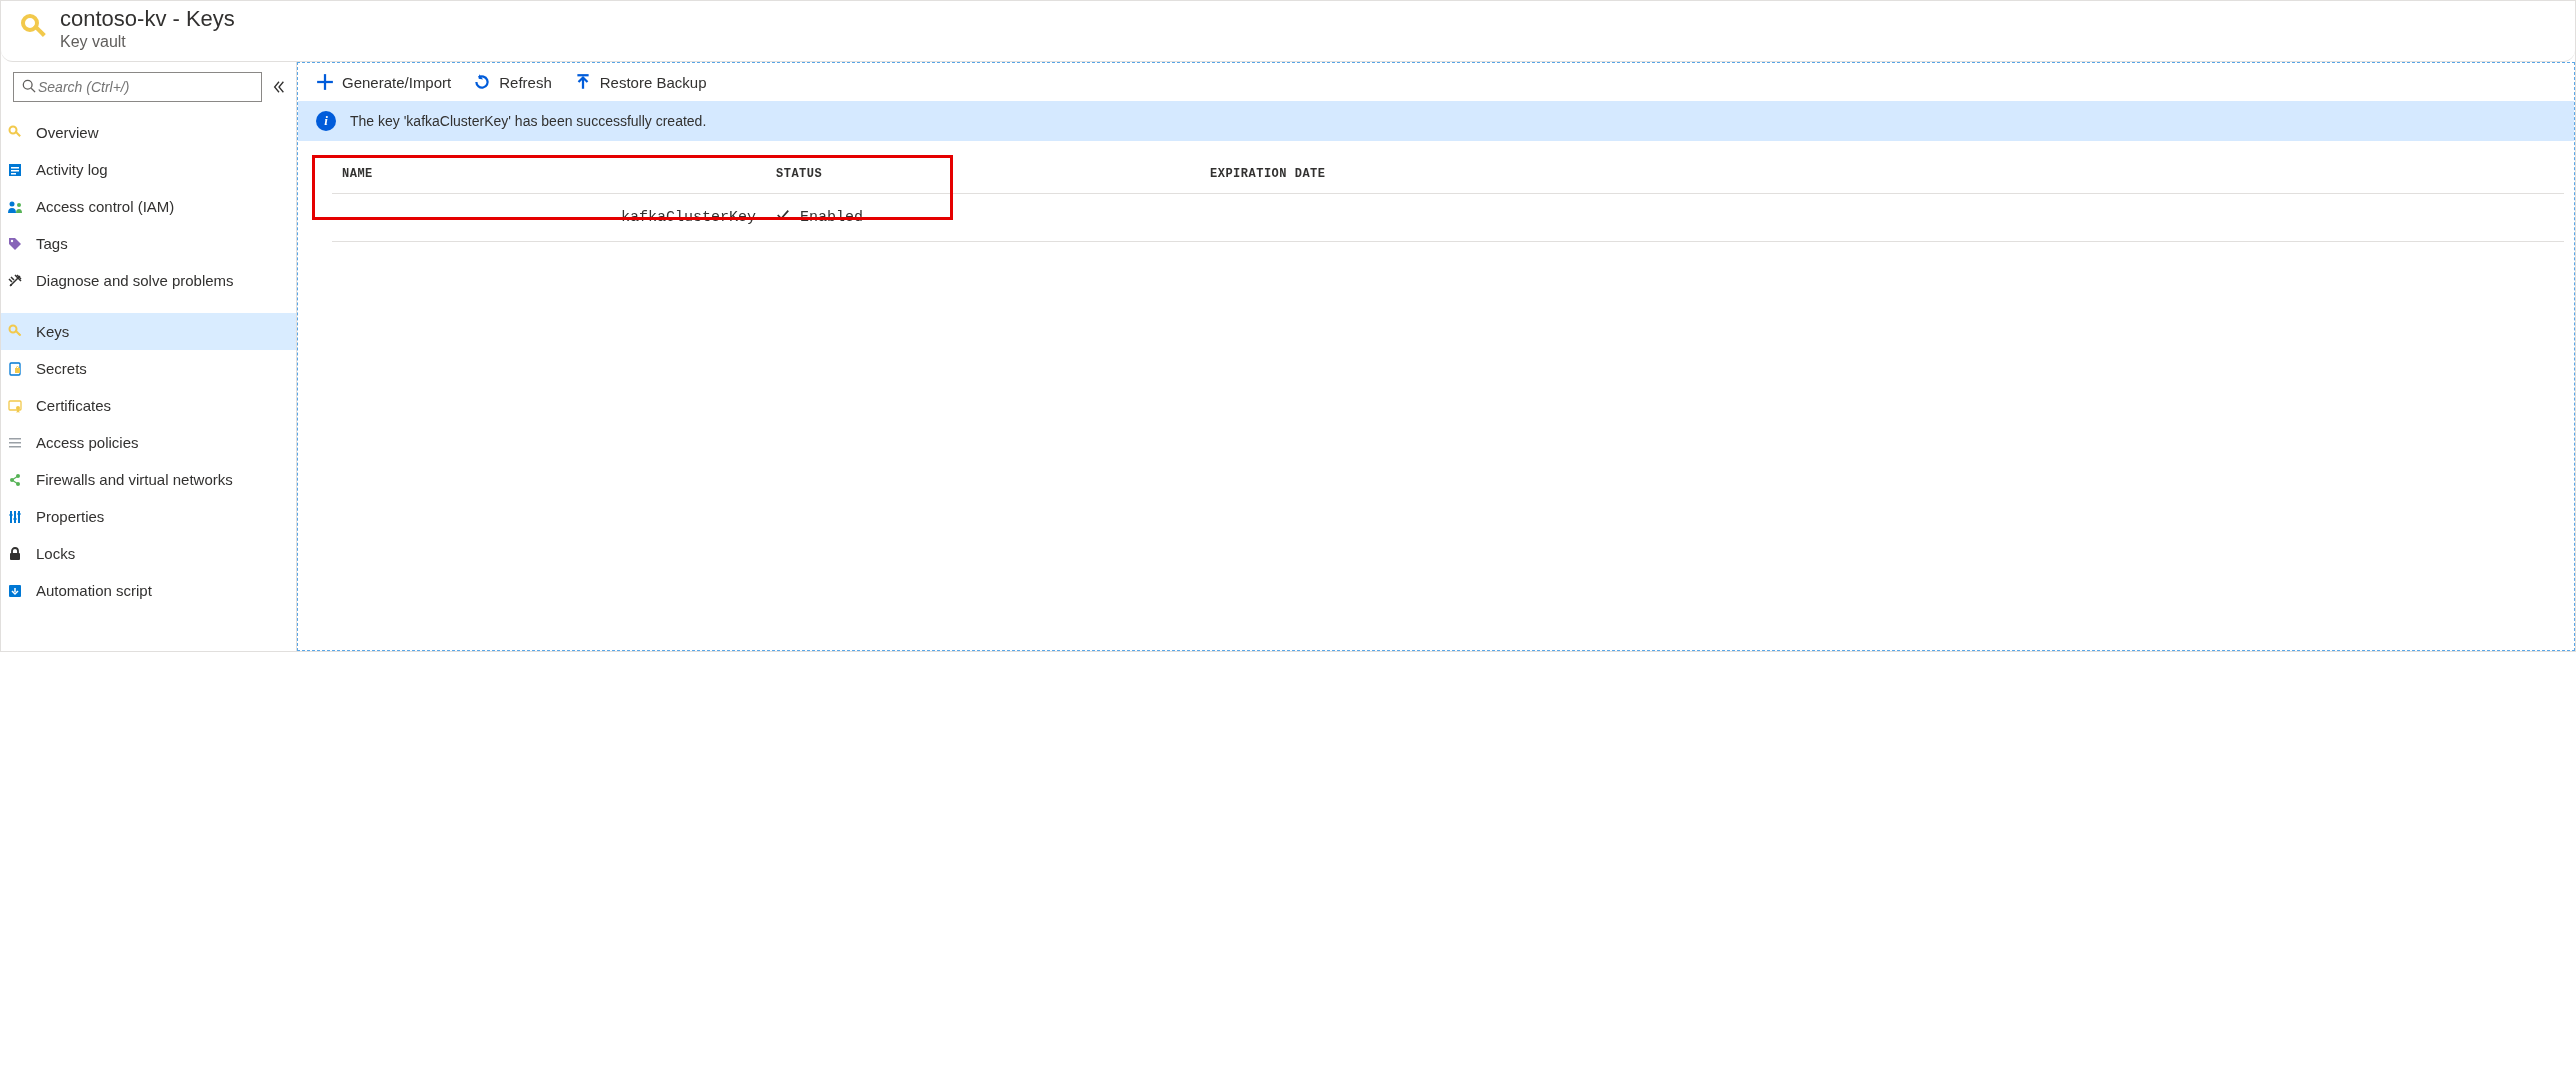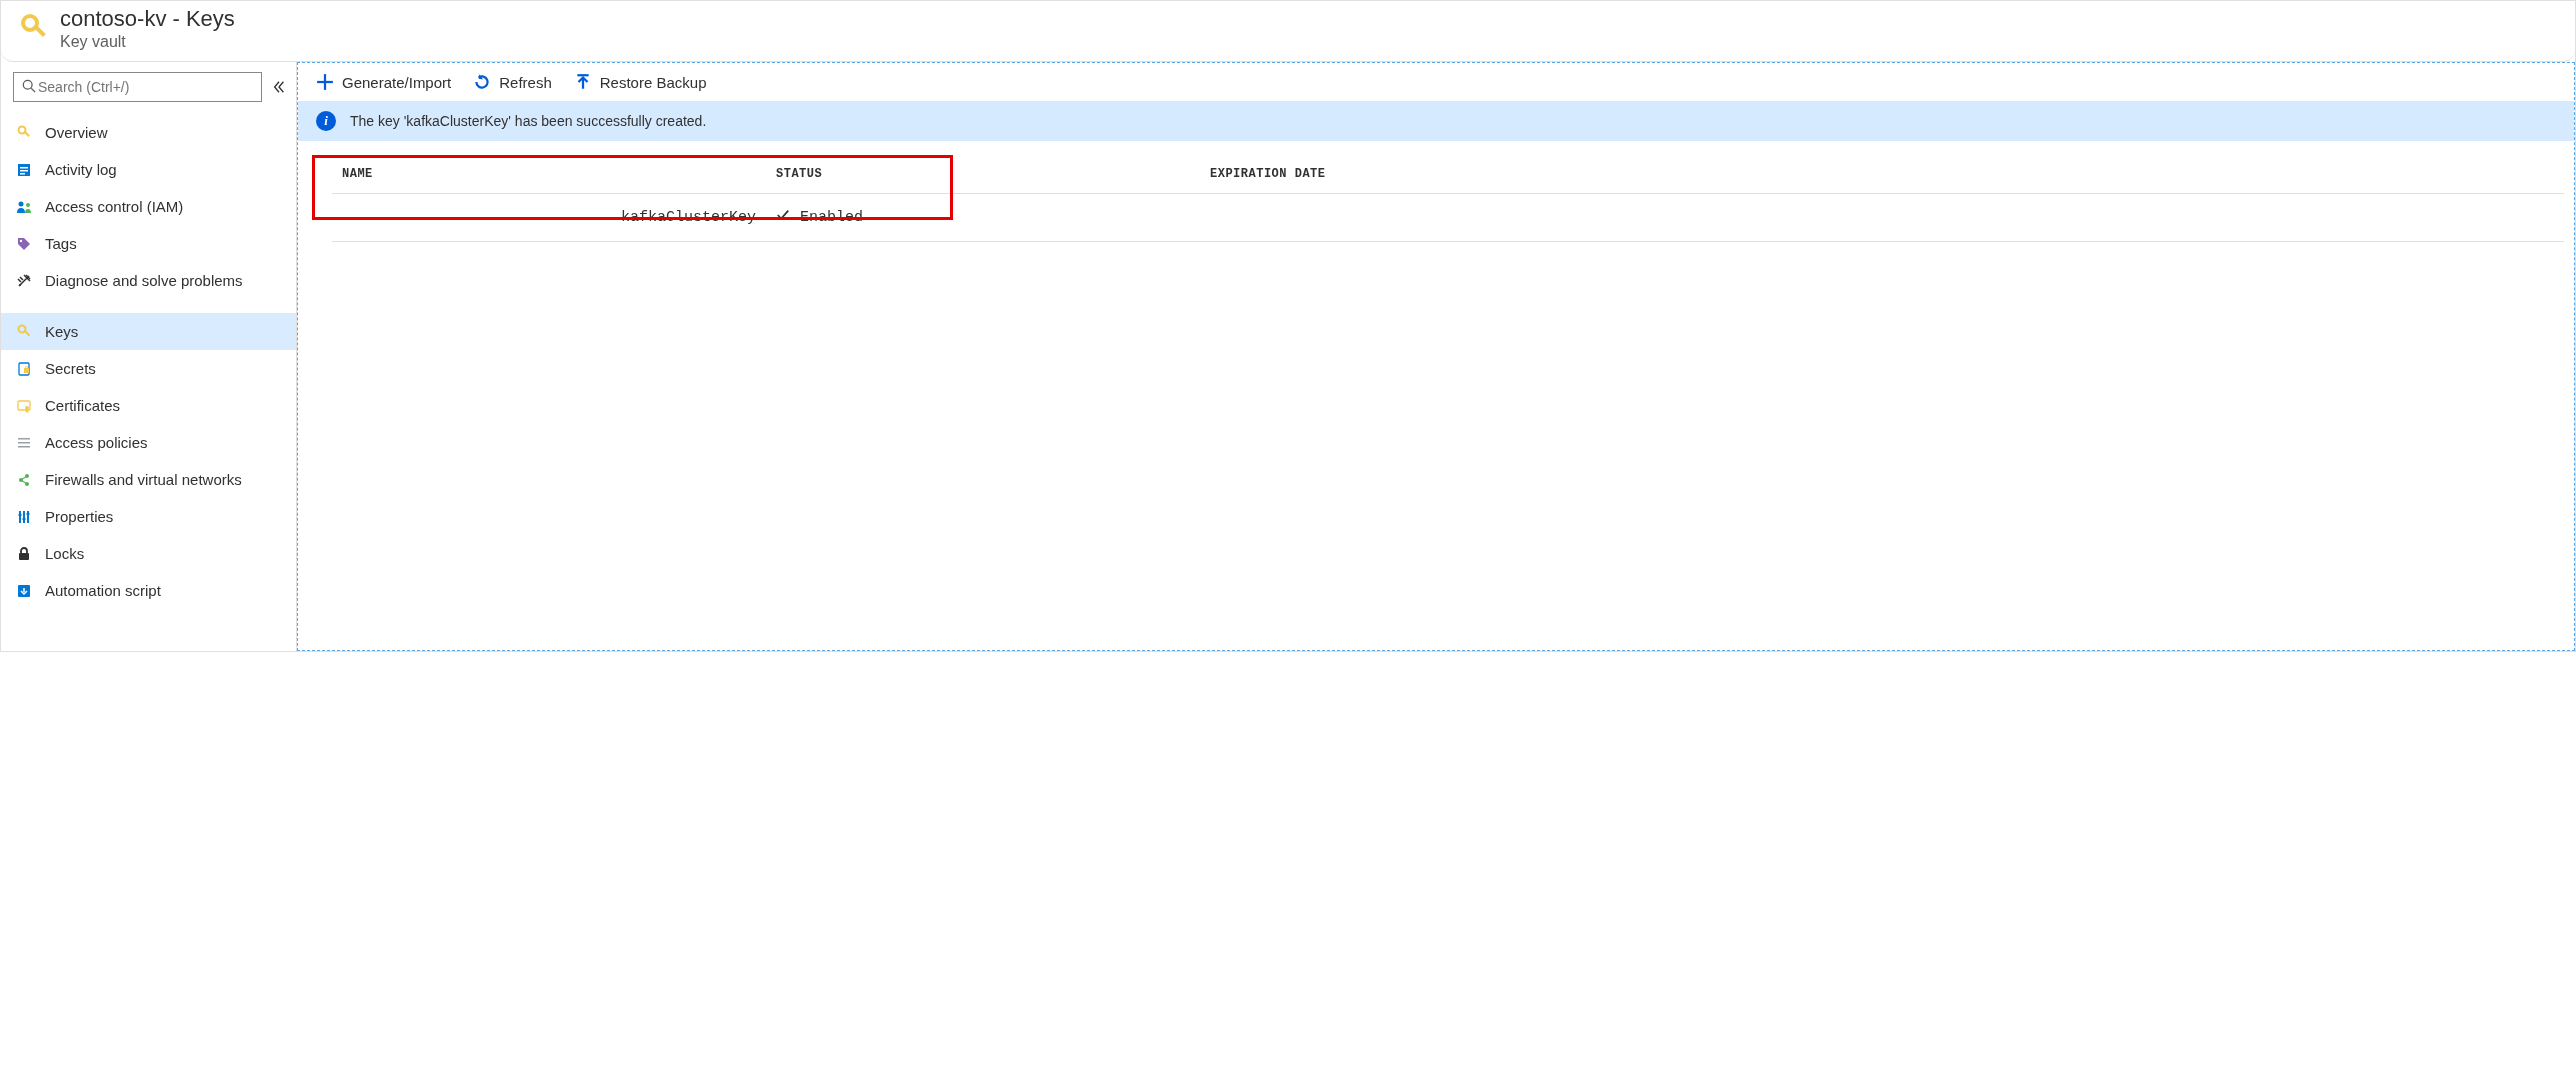--- a/index.html
+++ b/index.html
@@ -55,34 +55,35 @@
     display: flex; align-items: center;
     border: 1px solid #8a8886;
     height: 30px;
     padding: 0 8px;
     background: #fff;
   }
   .search-box input {
     border: none; outline: none;
     flex: 1;
     font-size: 14px;
+    font-style: italic;
     color: #4d7c0f;
     background: transparent;
   }
   .collapse-btn {
     width: 22px; height: 22px;
     display: flex; align-items: center; justify-content: center;
     cursor: pointer;
     color: #323130;
   }
   .nav-list { list-style: none; margin: 0; padding: 4px 0 10px 0; }
   .nav-item {
     display: flex; align-items: center;
     height: 37px;
-    padding: 0 14px;
+    padding: 0 5px;
     cursor: pointer;
     gap: 12px;
   }
   .nav-item.active { background: #d9ecff; }
   .nav-item .icon {
     width: 18px; height: 18px;
     display: flex; align-items: center; justify-content: center;
     flex-shrink: 0;
   }
   .nav-item-label { font-size: 15px; color: #323130; }

